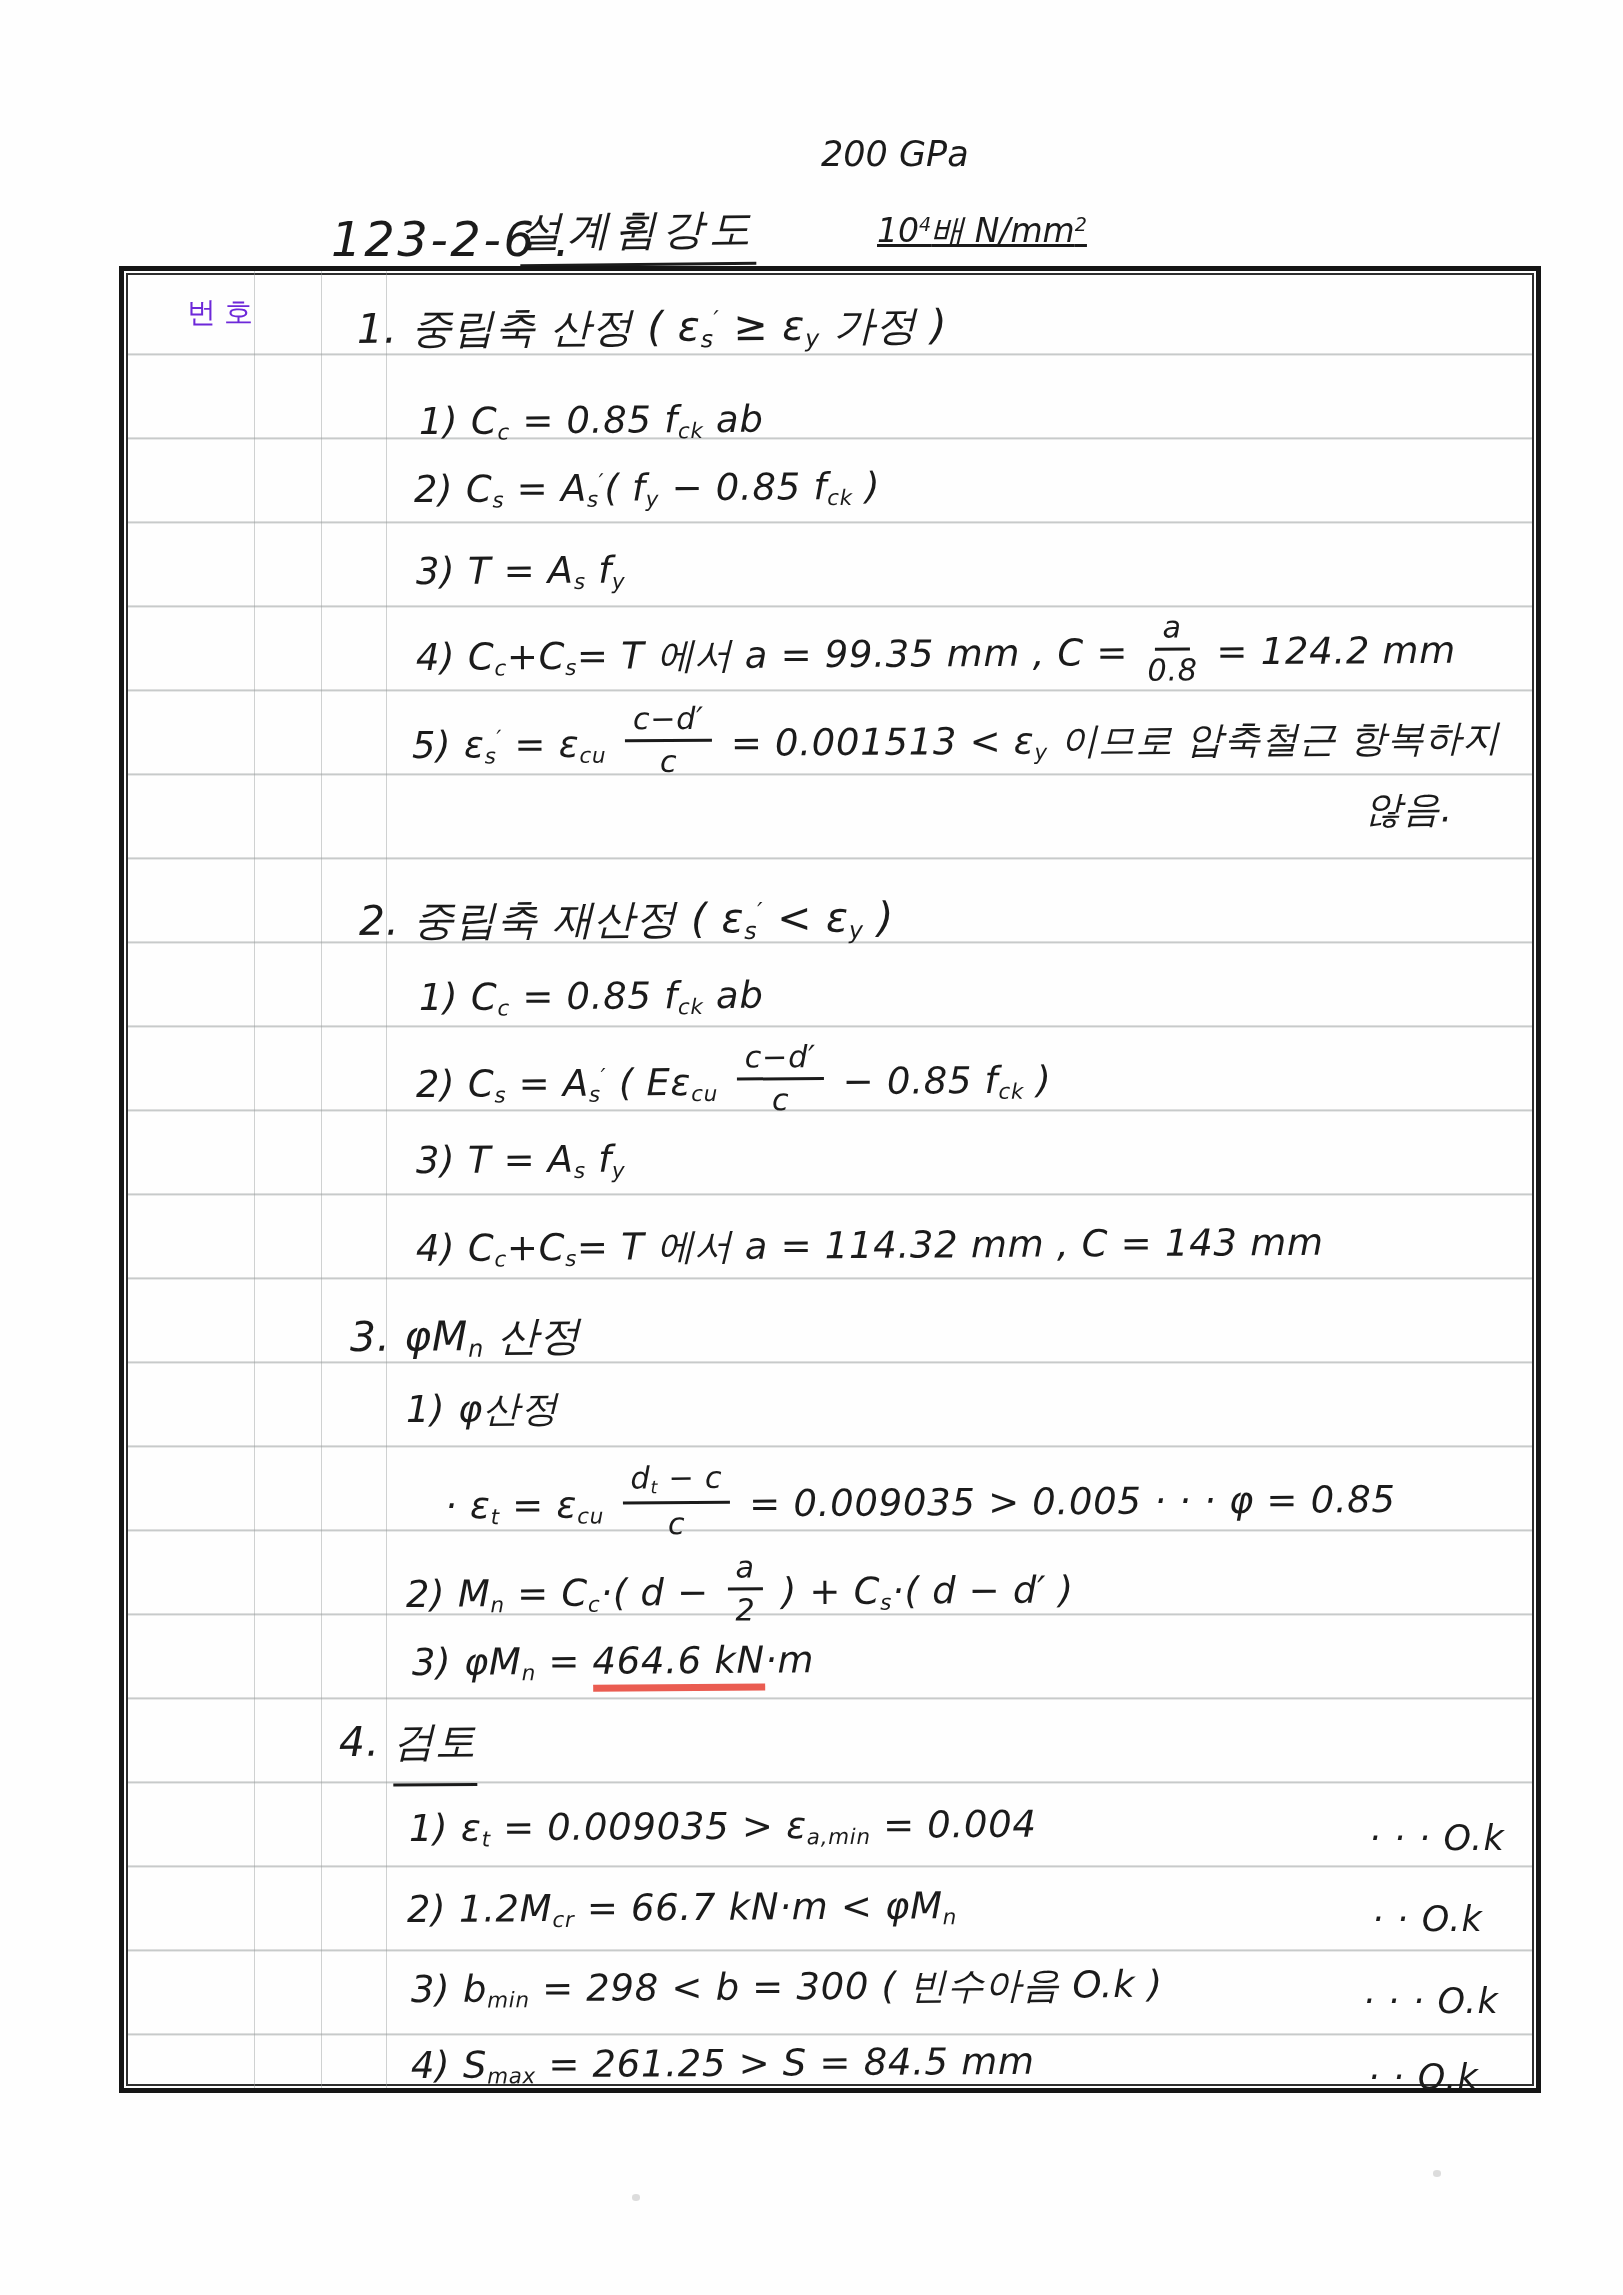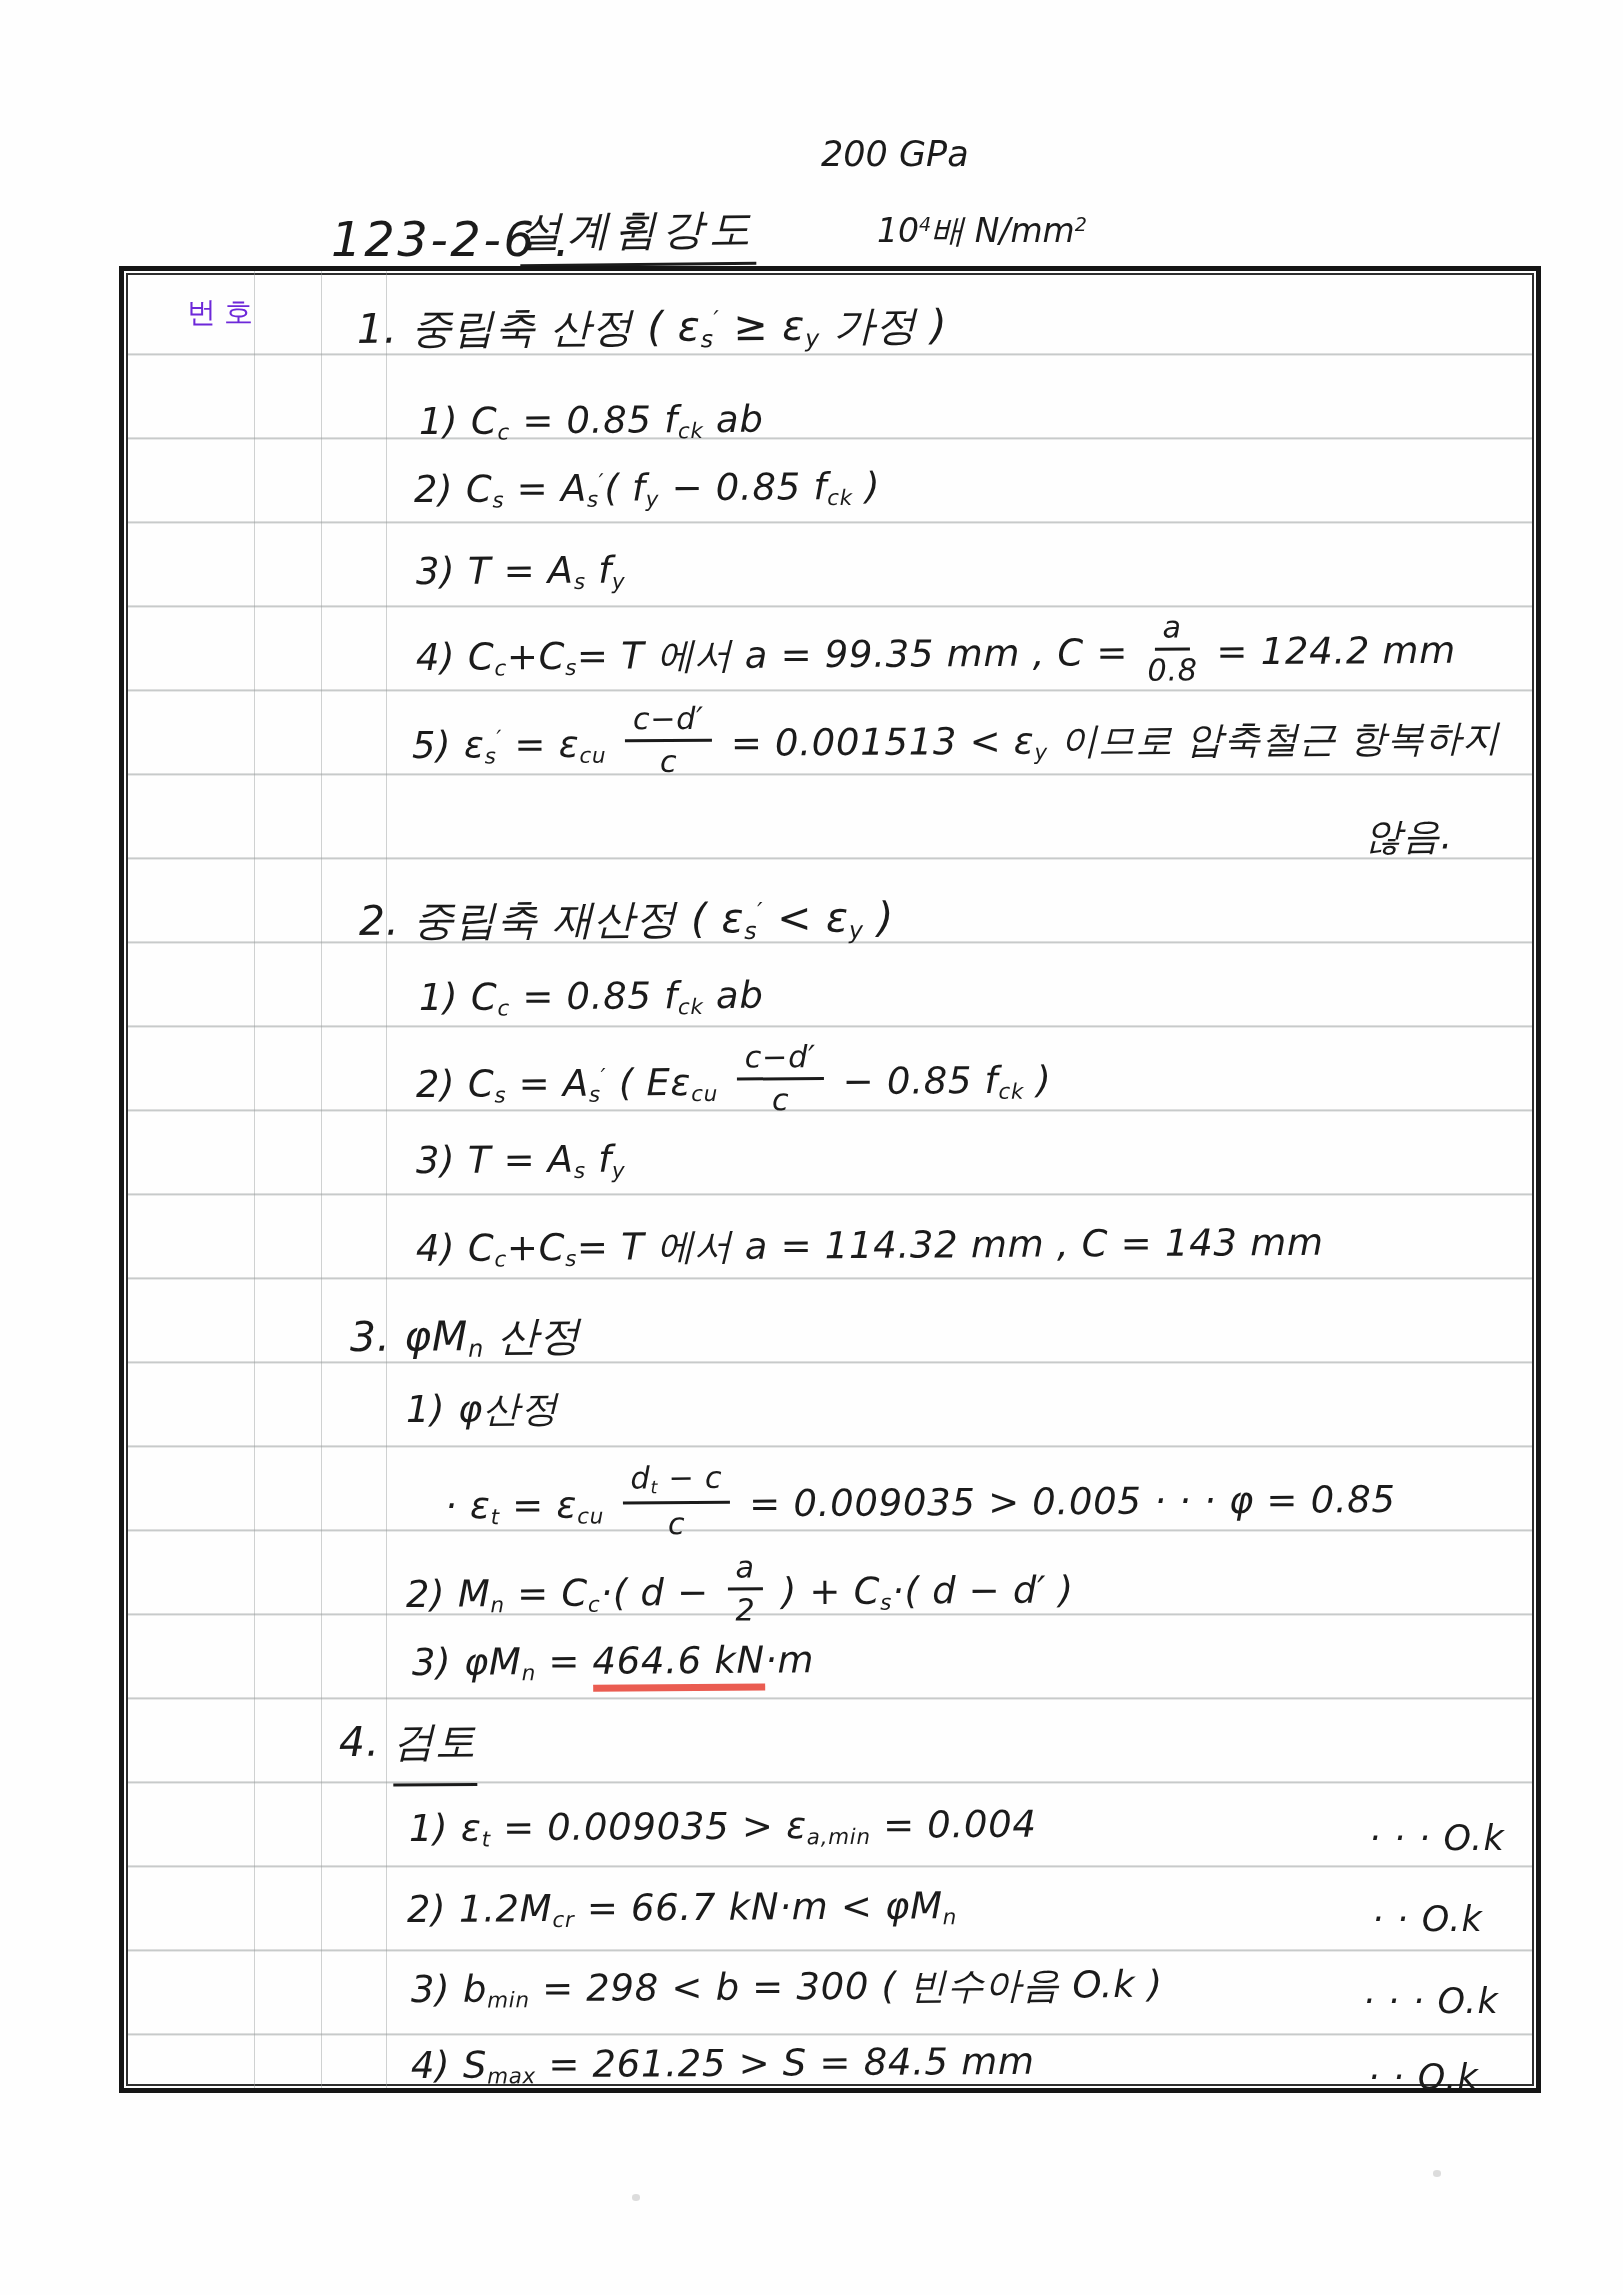--- a/index.html
+++ b/index.html
@@ -27,21 +27,21 @@
   .frac .num{padding:0 7.9px 4.6px;border-bottom:3.3px solid currentColor;}
   .frac .den{padding-top:4.6px;}
   
   .corner-label{position:absolute;left:187px;top:293px;font-size:29px;letter-spacing:7.9px;
                 font-family:"Liberation Sans",sans-serif;color:#6d28d9;}
   .title-num{position:absolute;left:331px;top:211px;font-size:48px;font-style:italic;letter-spacing:2.6px;}
   .title-kr{position:absolute;left:520px;top:202px;font-size:42px;font-style:italic;letter-spacing:5.2px;
             border-bottom:3.9px solid var(--ink);padding-bottom:5.2px;transform:rotate(-0.6deg);}
   .note{position:absolute;font-style:italic;}
   .n1{left:821px;top:134px;font-size:35px;}
-  .n2{left:877px;top:209px;font-size:33px;}
+  .n2{left:877px;top:209px;font-size:33px;text-decoration:underline;}
   .okmark{position:absolute;font-size:35px;font-style:italic;letter-spacing:1.3px;margin-top:17px;}
   .speck{position:absolute;width:7.9px;height:6.5px;border-radius:50%;background:rgba(120,120,120,.25);}
 </style>
 </head>
 <body>
 
 <div class="page">
 
   <div class="note n1 hw-note" style="font-style:italic;text-align:right;">200 GPa</div>
   <div class="note n2"><span>10</span><span class="sp">4</span><span>배 N/mm</span><span class="sp">2</span></div>
@@ -64,21 +64,21 @@
   <div class="hw fm" style="left:414px;top:469px;"><span>2)  C</span><span class="sb">s</span><span> =  A</span><span class="sb">s</span><span class="sp">′</span><span>( f</span><span class="sb">y</span><span> − 0.85 f</span><span class="sb">ck</span><span> )</span></div>
   <div class="hw fm" style="left:416px;top:551px;"><span>3)  T = A</span><span class="sb">s</span><span> f</span><span class="sb">y</span></div>
   <div class="hw fm" style="left:416px;top:623px;"><span>4)  C</span><span class="sb">c</span><span>+C</span><span class="sb">s</span><span>= T  에서      a = 99.35 mm ,      C = </span><span class="frac">
         <span class="num">a</span>
         <span class="den">0.8</span>
       </span><span> = 124.2 mm</span></div>
   <div class="hw fm" style="left:412px;top:711px;"><span>5)  ε</span><span class="sb">s</span><span class="sp">′</span><span> = ε</span><span class="sb">cu</span><span> </span><span class="frac">
         <span class="num">c−d′</span>
         <span class="den">c</span>
       </span><span> = 0.001513   &lt;   ε</span><span class="sb">y</span><span>  이므로    압축철근  항복하지</span></div>
-  <div class="hw fm" style="left:1365px;top:789px;margin-top:27px;"><span>않음.</span></div>
+  <div class="hw fm" style="left:1365px;top:789px;"><span>않음.</span></div>
 
   <div class="hw hd" style="left:359px;top:898px;"><span>2.  중립축 재산정 ( ε</span><span class="sb">s</span><span class="sp">′</span><span> &lt; ε</span><span class="sb">y</span><span> )</span></div>
   <div class="hw fm" style="left:419px;top:977px;"><span>1)  C</span><span class="sb">c</span><span> = 0.85 f</span><span class="sb">ck</span><span> ab</span></div>
   <div class="hw fm" style="left:416px;top:1050px;"><span>2)  C</span><span class="sb">s</span><span> = A</span><span class="sb">s</span><span class="sp">′</span><span> ( Eε</span><span class="sb">cu</span><span> </span><span class="frac">
         <span class="num">c−d′</span>
         <span class="den">c</span>
       </span><span> − 0.85 f</span><span class="sb">ck</span><span> )</span></div>
   <div class="hw fm" style="left:416px;top:1140px;"><span>3)  T = A</span><span class="sb">s</span><span> f</span><span class="sb">y</span></div>
   <div class="hw fm" style="left:416px;top:1228px;"><span>4)  C</span><span class="sb">c</span><span>+C</span><span class="sb">s</span><span>= T  에서        a = 114.32 mm ,       C = 143 mm</span></div>
 

